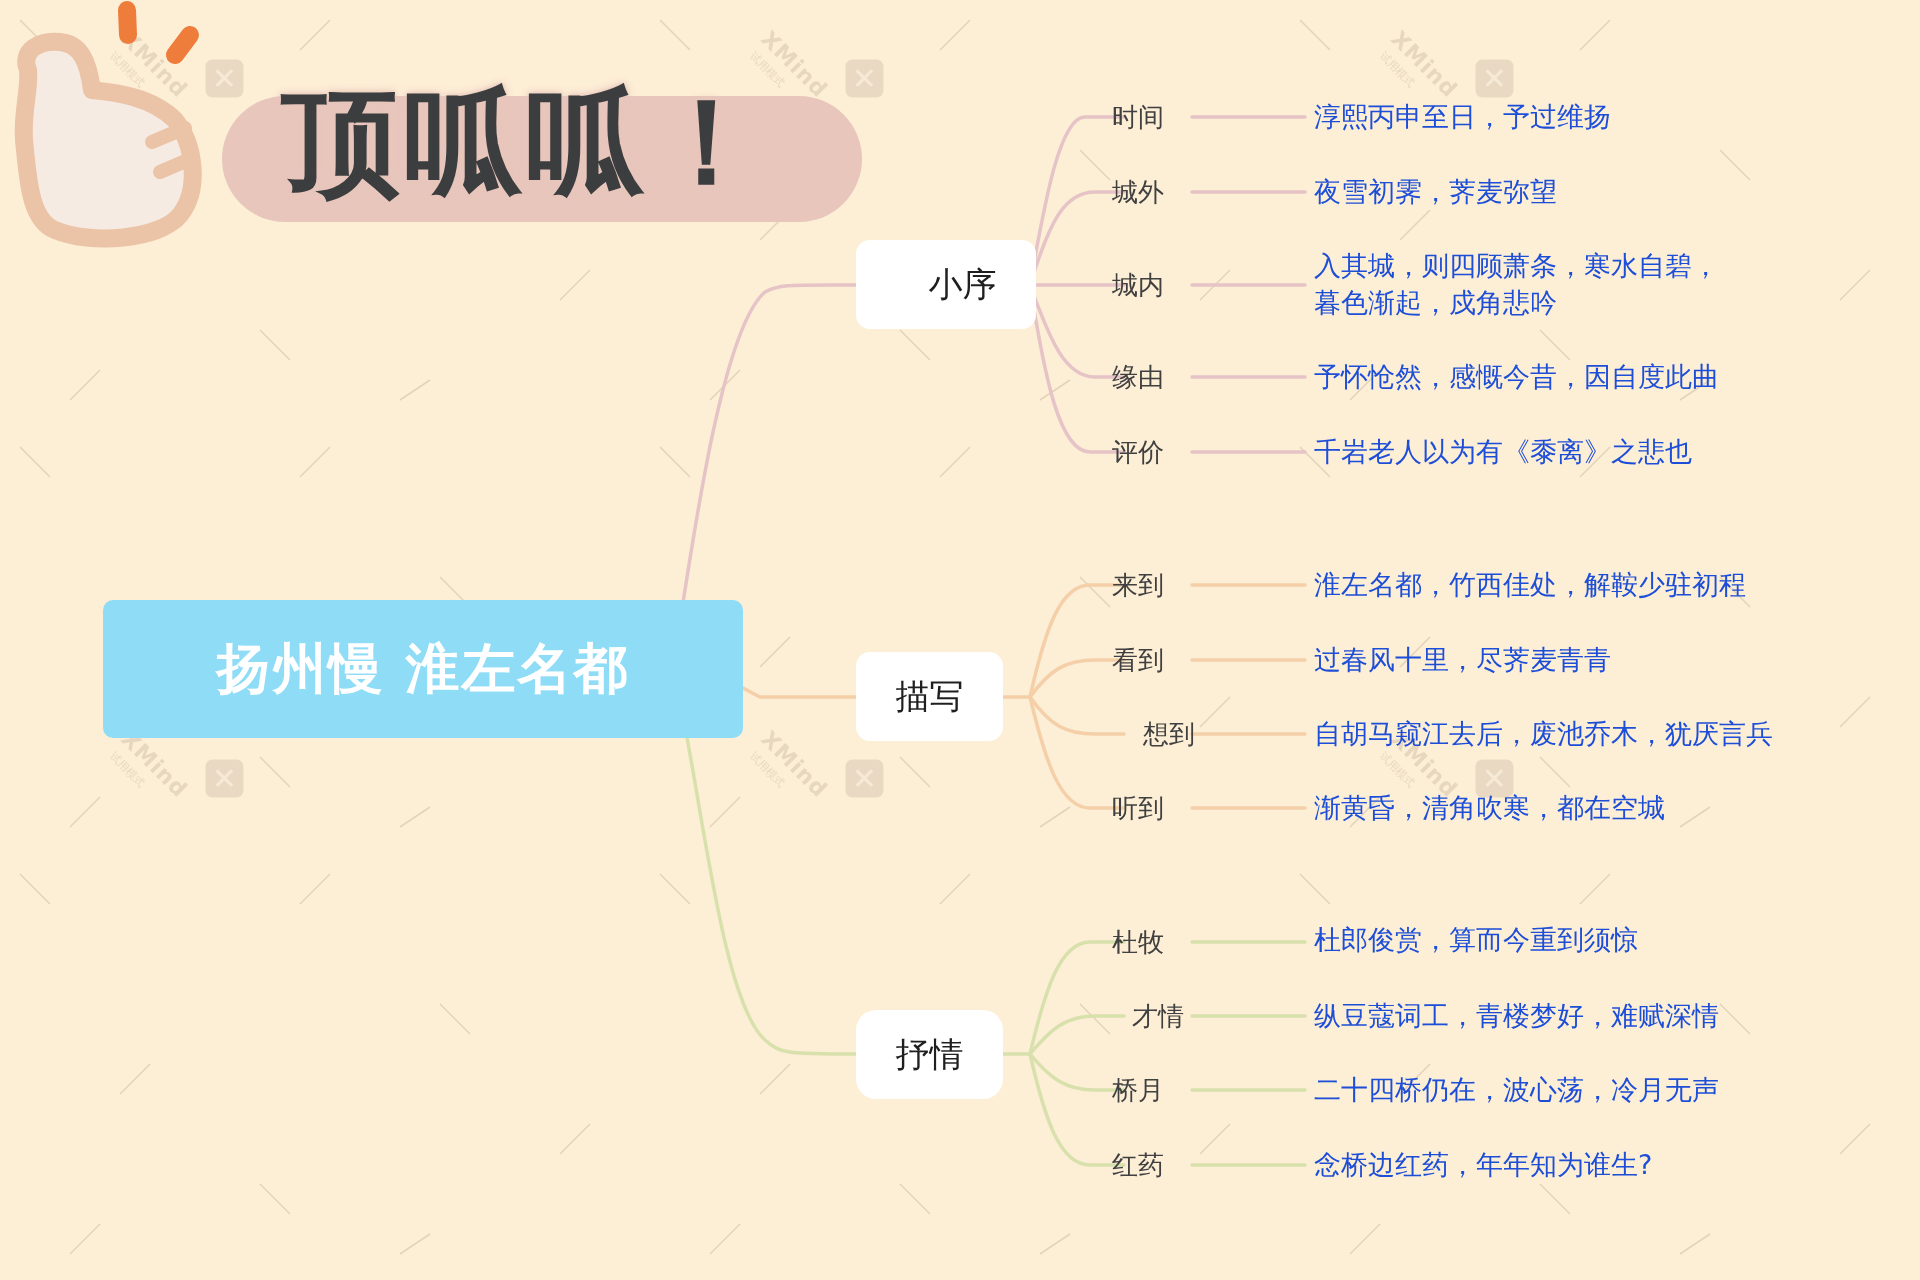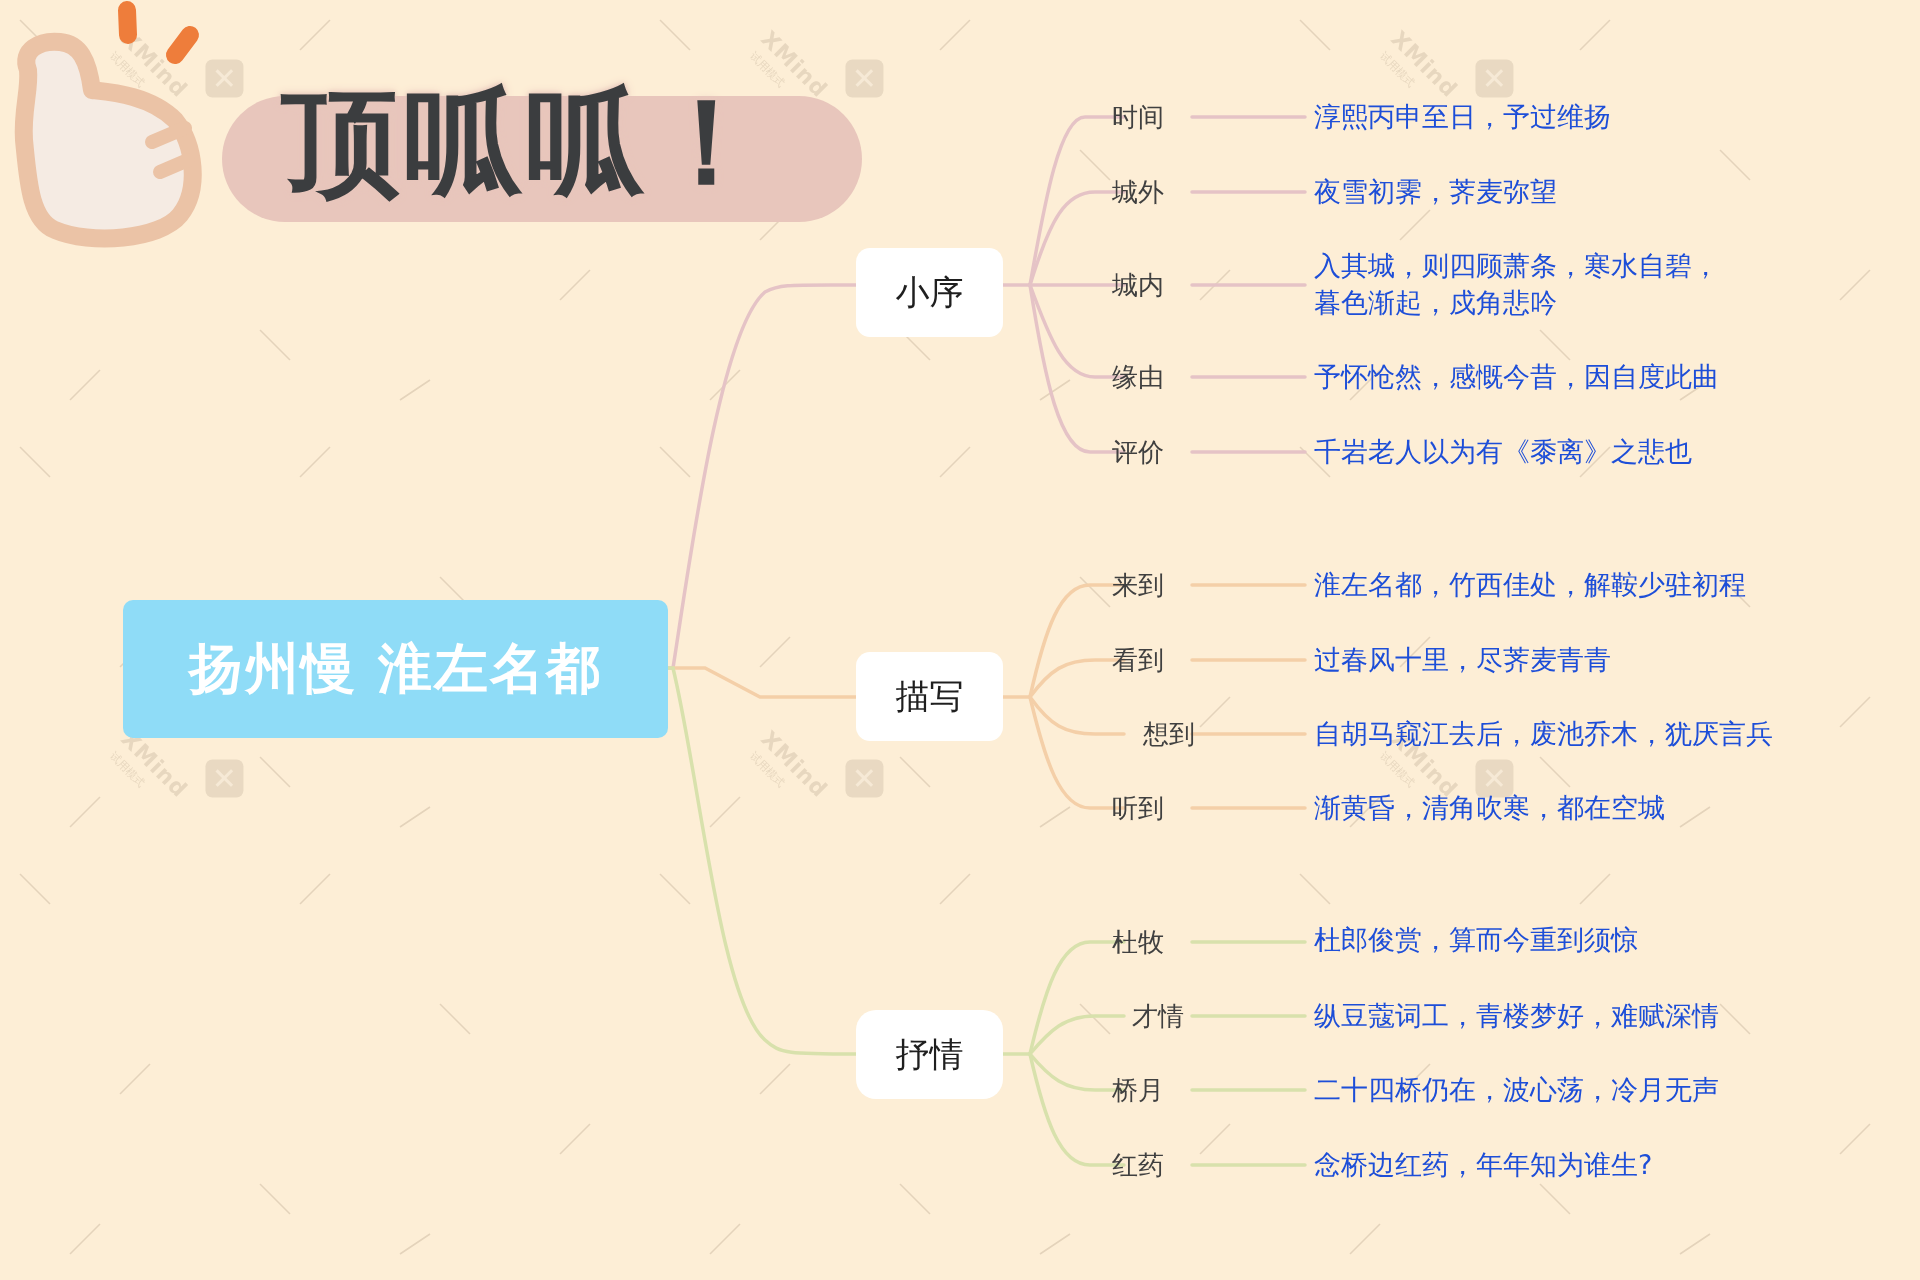--- a/index.html
+++ b/index.html
@@ -31,24 +31,24 @@
   }
   .title-text {
     position: absolute; left: 282px; top: 62px; height: 160px;
     font-size: 118px; font-weight: bold; color: #3b3d3f; letter-spacing: 4px;
     line-height: 160px; white-space: nowrap;
     text-shadow: 0 0 10px #e8c6bc, 0 0 4px #e8c6bc;
     font-family: "DejaVu Sans", sans-serif;
   }
 
   .root {
-    position: absolute; left: 103px; top: 600px; width: 545px; height: 138px;
+    position: absolute; left: 103px; top: 600px; width: 640px; height: 138px;
     background: #8fdcf7; border-radius: 10px;
     display: flex; align-items: center; justify-content: center;
-    color: #ffffff; font-size: 54px; font-weight: bold; letter-spacing: 2px; margin-left: 20px;
+    color: #ffffff; font-size: 54px; font-weight: bold; letter-spacing: 2px;
   }
   .sub {
     position: absolute; left: 856px; width: 147px; height: 89px;
     background: #ffffff; border-radius: 14px;
     display: flex; align-items: center; justify-content: center;
     color: #1f1f1f; font-size: 34px;
   }
   .label {
     position: absolute; left: 1112px; height: 40px; line-height: 40px;
     font-size: 26px; color: #404040; white-space: nowrap;
@@ -159,21 +159,21 @@
     <path d="M1030 1054 C1045 1120 1060 1165 1090 1165 L1124 1165"></path>
     <path d="M1192 942 L1305 942"></path>
     <path d="M1192 1016 L1305 1016"></path>
     <path d="M1192 1090 L1305 1090"></path>
     <path d="M1192 1165 L1305 1165"></path>
   </g>
 </svg>
 
 <div class="root">扬州慢 淮左名都</div>
 
-<div class="sub" style="top:248px;">小序</div>
+<div class="sub" style="top:240px;padding-left:33px;">小序</div>
 <div class="sub" style="top:652px;">描写</div>
 <div class="sub" style="top:1010px;border-radius:20px;">抒情</div>
 
 <div class="label" style="top:97px;">时间</div>
 <div class="label" style="top:172px;">城外</div>
 <div class="label" style="top:265px;">城内</div>
 <div class="label" style="top:357px;">缘由</div>
 <div class="label" style="top:432px;">评价</div>
 
 <div class="leaf" style="top:98px;">淳熙丙申至日，予过维扬</div>

